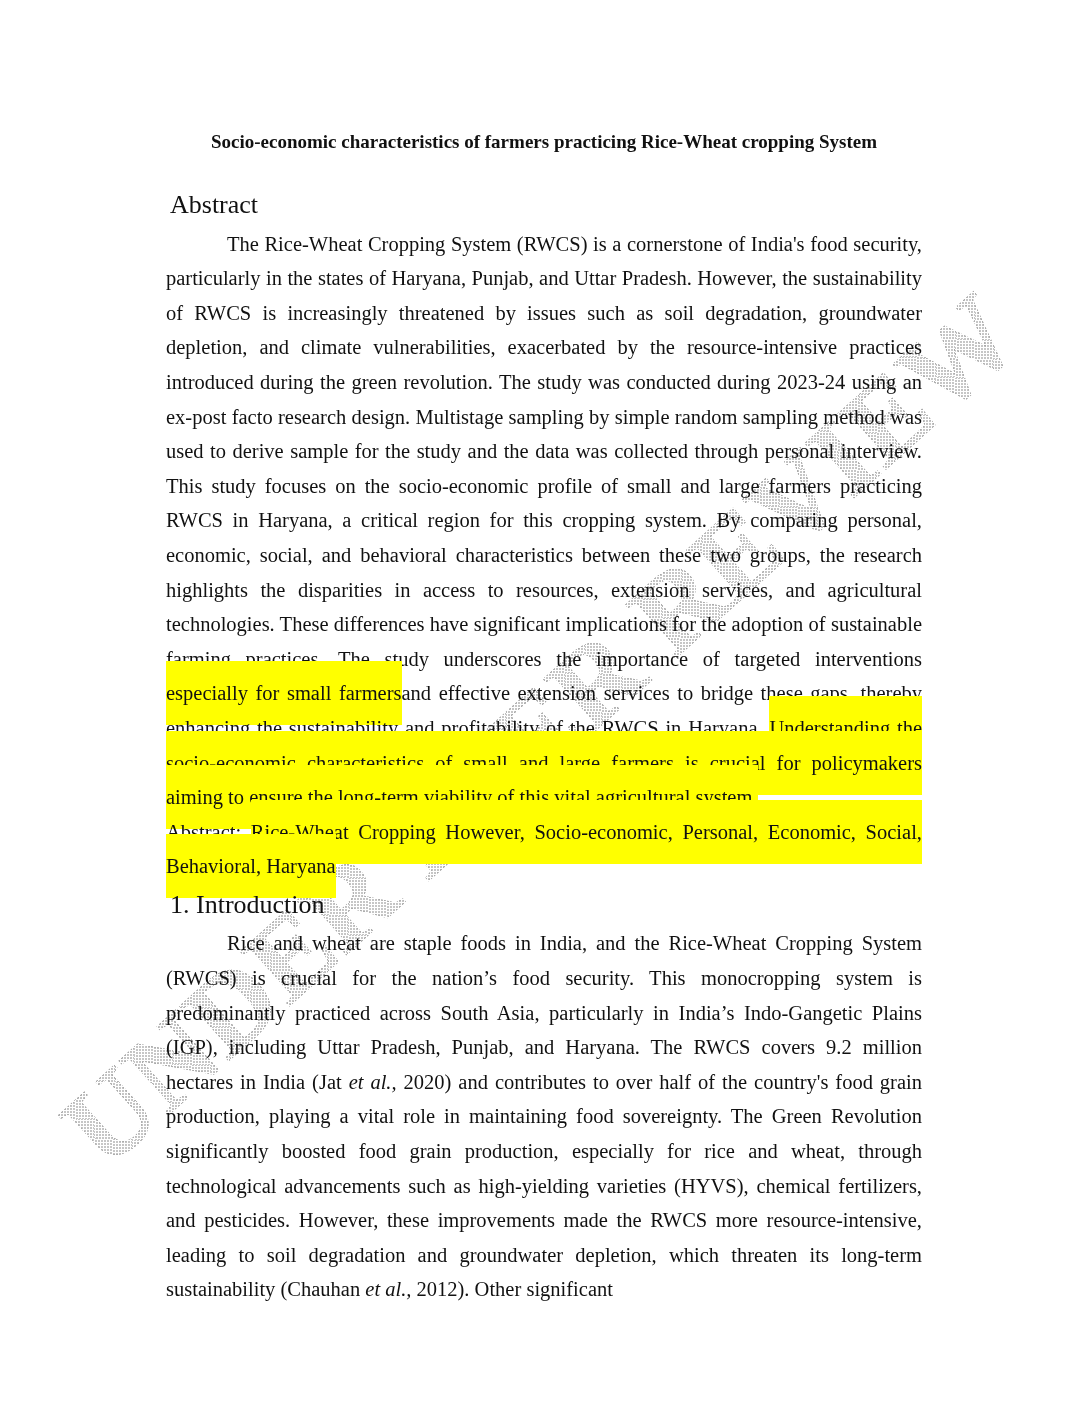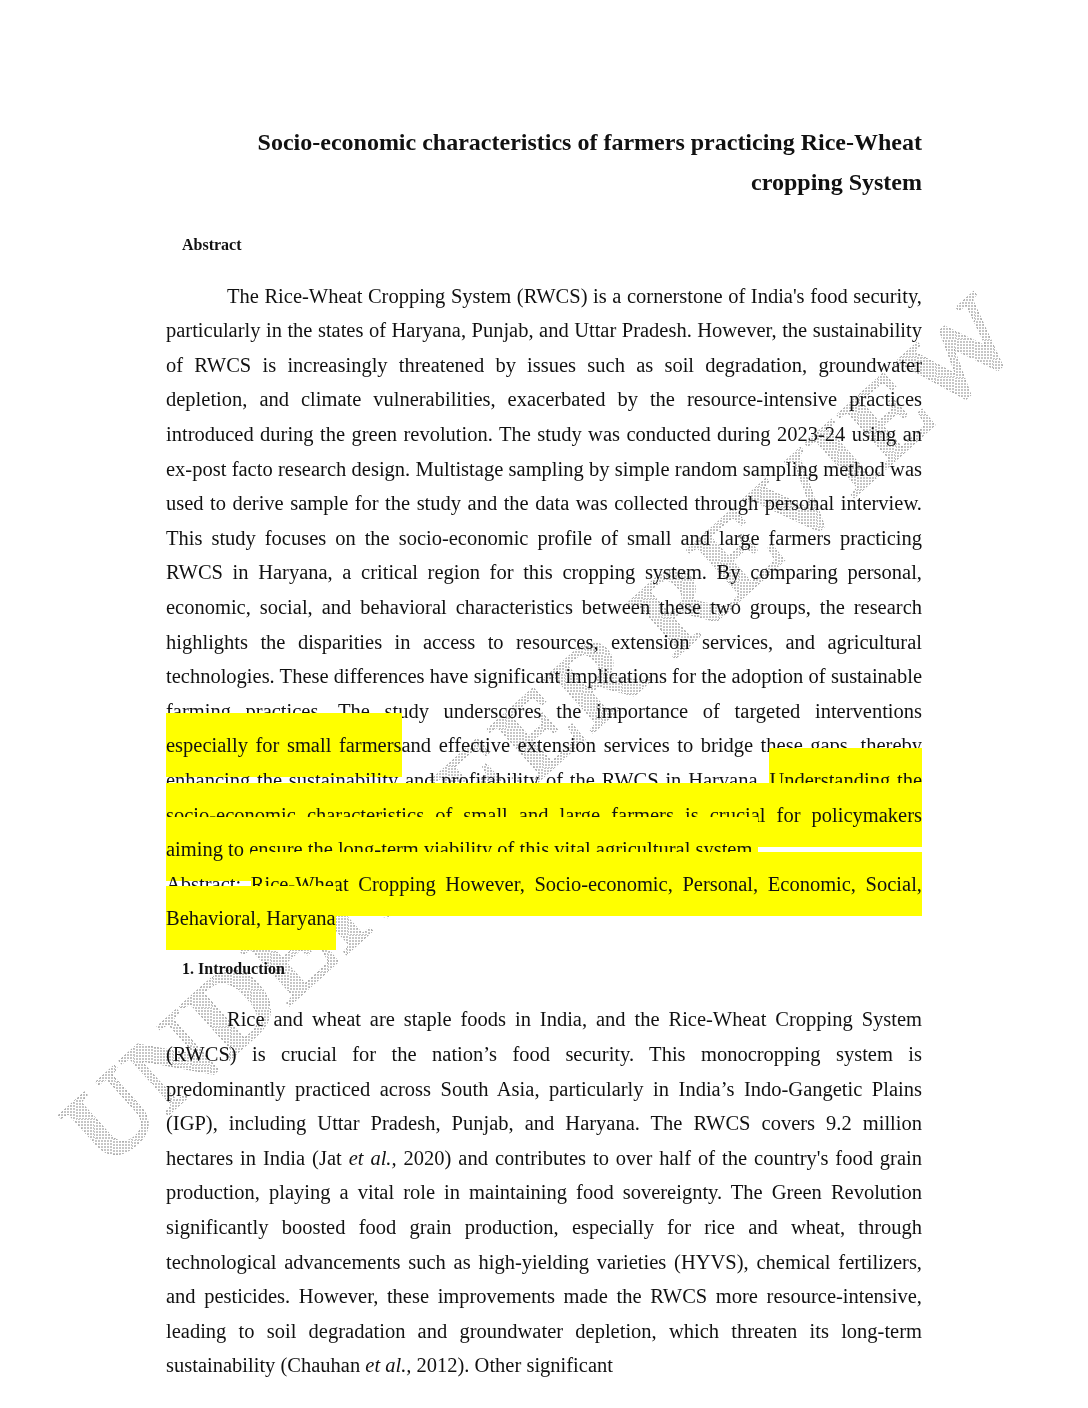--- a/index.html
+++ b/index.html
@@ -44,31 +44,31 @@
 
   
   .content {
     position: relative;
     z-index: 1;
     padding: 122px 166px 0 166px;
   }
 
   .title {
     margin: 0 0 26px 0;
-    font-size: 24px;
+    font-size: 19px;
     font-weight: 700;
-    text-align: right;
+    text-align: center;
     line-height: 40px;
   }
   .title-line { display: block; }
 
   .heading {
-    margin: 16px;
-    font-size: 16px;
-    font-weight: 700;
+    margin: 4px;
+    font-size: 26px;
+    font-weight: 400;
     line-height: 34.6px;
   }
 
   .para {
     margin: 0;
     font-size: 20.5px;
     line-height: 34.6px;
     text-align: justify;
   }
   .indent { text-indent: 61px; }

